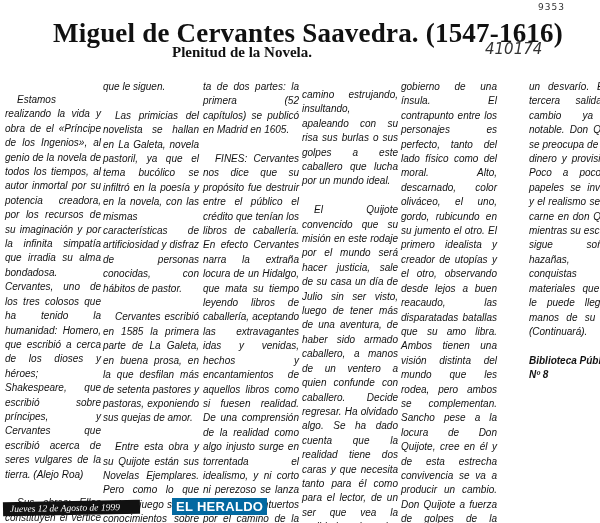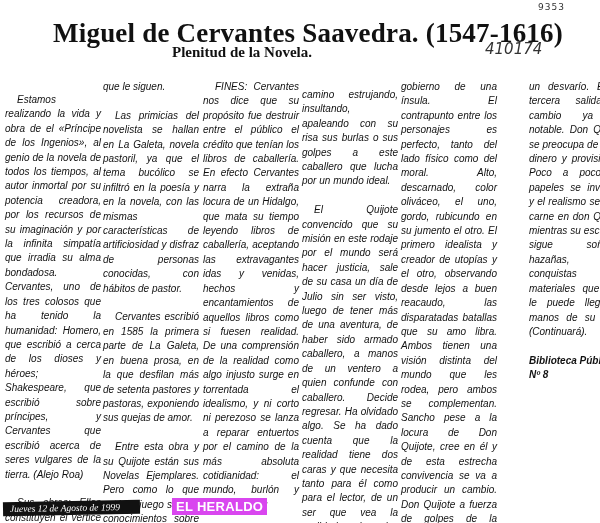--- a/index.html
+++ b/index.html
@@ -13,21 +13,21 @@
   .col p.noind { text-indent:0; }
   .col p:last-child { margin-bottom:0; }
   .c1 { left:5px; top:93px; }
   .c2 { left:103px; }
   .c3 { left:203px; }
   .c4 { left:302px;margin-top:8px; }
   .c5 { left:401px; }
   .c6 { left:529px; }
   .sig { font-weight:bold; text-align:left; text-indent:0 !important; }
   .date-band { position:absolute; left:3px; top:501px; width:130px; height:14px; background:#111; color:#fff; font-family:"Liberation Serif", serif; font-style:italic; font-size:9.5px; line-height:14px; padding-left:7px; transform:rotate(-1deg); }
-  .logo { position:absolute; left:172px; top:498px; background:#d946ef; color:#fff; font-family:"Liberation Sans", sans-serif; font-weight:bold; font-size:13px; padding:1px 4px; letter-spacing:0.3px; }
+  .logo { position:absolute; left:172px; top:498px; background:#0369a1; color:#fff; font-family:"Liberation Sans", sans-serif; font-weight:bold; font-size:13px; padding:1px 4px; letter-spacing:0.3px; }
 </style>
 </head>
 <body>
 
 <div class="hw1">9353</div>
 <h1 class="title" style="margin:8px;">Miguel de Cervantes Saavedra. (1547-1616)</h1>
 <h2 class="subtitle" style="margin:0;">Plenitud de la Novela.</h2>
 <div class="hw2">410174</div>
 
 <div class="col c1">
@@ -36,20 +36,21 @@
 </div>
 
 <div class="col c2">
   <p class="noind">que le siguen.</p>
   <p>Las primicias del novelista se hallan en La Galeta, novela pastoril, ya que el tema bucólico se infiltró en la poesía y en la novela, con las mismas características de artificiosidad y disfraz de personas conocidas, con hábitos de pastor.</p>
   <p>Cervantes escribió en 1585 la primera parte de La Galeta, en buena prosa, en la que desfilan más de setenta pastores y pastoras, exponiendo sus quejas de amor.</p>
   <p>Entre esta obra y su Quijote están sus Novelas Ejemplares. Pero como lo que está en juego son los conocimientos sobre El Quijote, recordaremos algunos aspectos de interés. La obra cons-</p>
 </div>
 
 <div class="col c3">
+  <p class="noind">ta de dos partes: la primera (52 capítulos) se publicó en Madrid en 1605.</p>
   <p>FINES: Cervantes nos dice que su propósito fue destruir entre el público el crédito que tenían los libros de caballería. En efecto Cervantes narra la extraña locura de un Hidalgo, que mata su tiempo leyendo libros de caballería, aceptando las extravagantes idas y venidas, hechos y encantamientos de aquellos libros como si fuesen realidad. De una comprensión de la realidad como algo injusto surge en torrentada el idealismo, y ni corto ni perezoso se lanza a reparar entuertos por el camino de la más absoluta cotidianidad: el mundo, burlón y cruel, sigue su</p>
 </div>
 
 <div class="col c4">
   <p class="noind">camino estrujando, insultando, apaleando con su risa sus burlas o sus golpes a este caballero que lucha por un mundo ideal.</p>
   <p>El Quijote convencido que su misión en este rodaje por el mundo será hacer justicia, sale de su casa un día de Julio sin ser visto, luego de tener más de una aventura, de haber sido armado caballero, a manos de un ventero a quien confunde con caballero. Decide regresar. Ha olvidado algo. Se ha dado cuenta que la realidad tiene dos caras y que necesita tanto para él como para el lector, de un ser que vea la realidad de las cosas. Así surge Sancho Panza, que se dejará convencer fiado en ganancias prometidas y en el supuesto</p>
 </div>
 
 <div class="col c5">
   <p class="noind">gobierno de una ínsula. El contrapunto entre los personajes es perfecto, tanto del lado físico como del moral. Alto, descarnado, color oliváceo, el uno, gordo, rubicundo en su jumento el otro. El primero idealista y creador de utopías y el otro, observando desde lejos a buen reacaudo, las disparatadas batallas que su amo libra. Ambos tienen una visión distinta del mundo que les rodea, pero ambos se complementan. Sancho pese a la locura de Don Quijote, cree en él y de esta estrecha convivencia se va a producir un cambio. Don Quijote a fuerza de golpes de la realidad, va cobrando conciencia de ella poco a poco. Sancho le da el sentido humano a la narración. Sin Sancho, El Quijote sería sólo</p>

